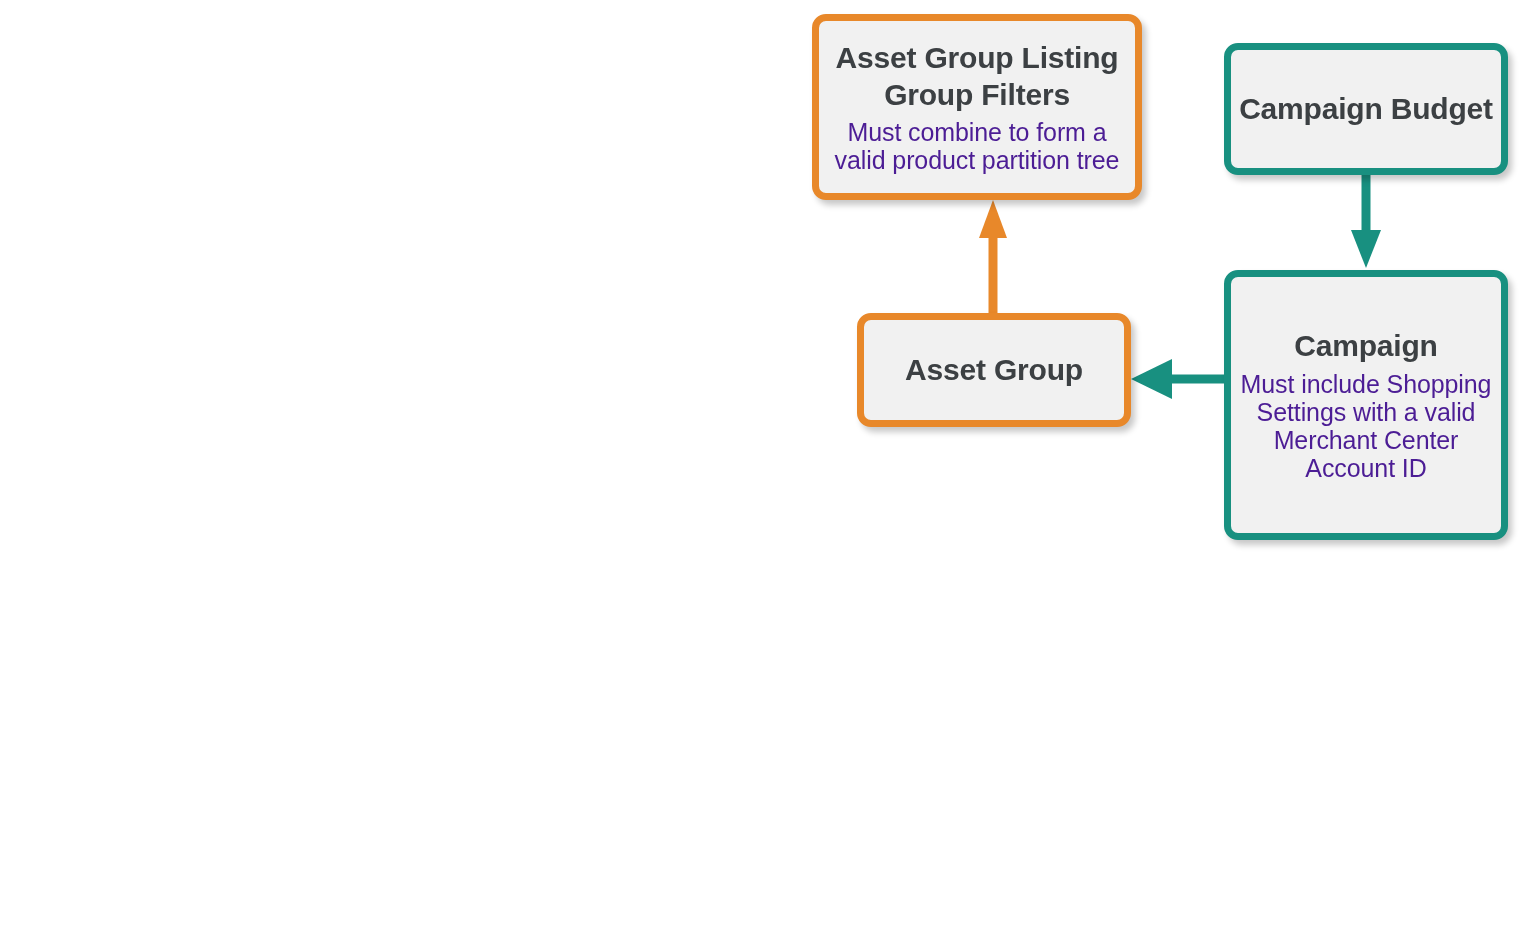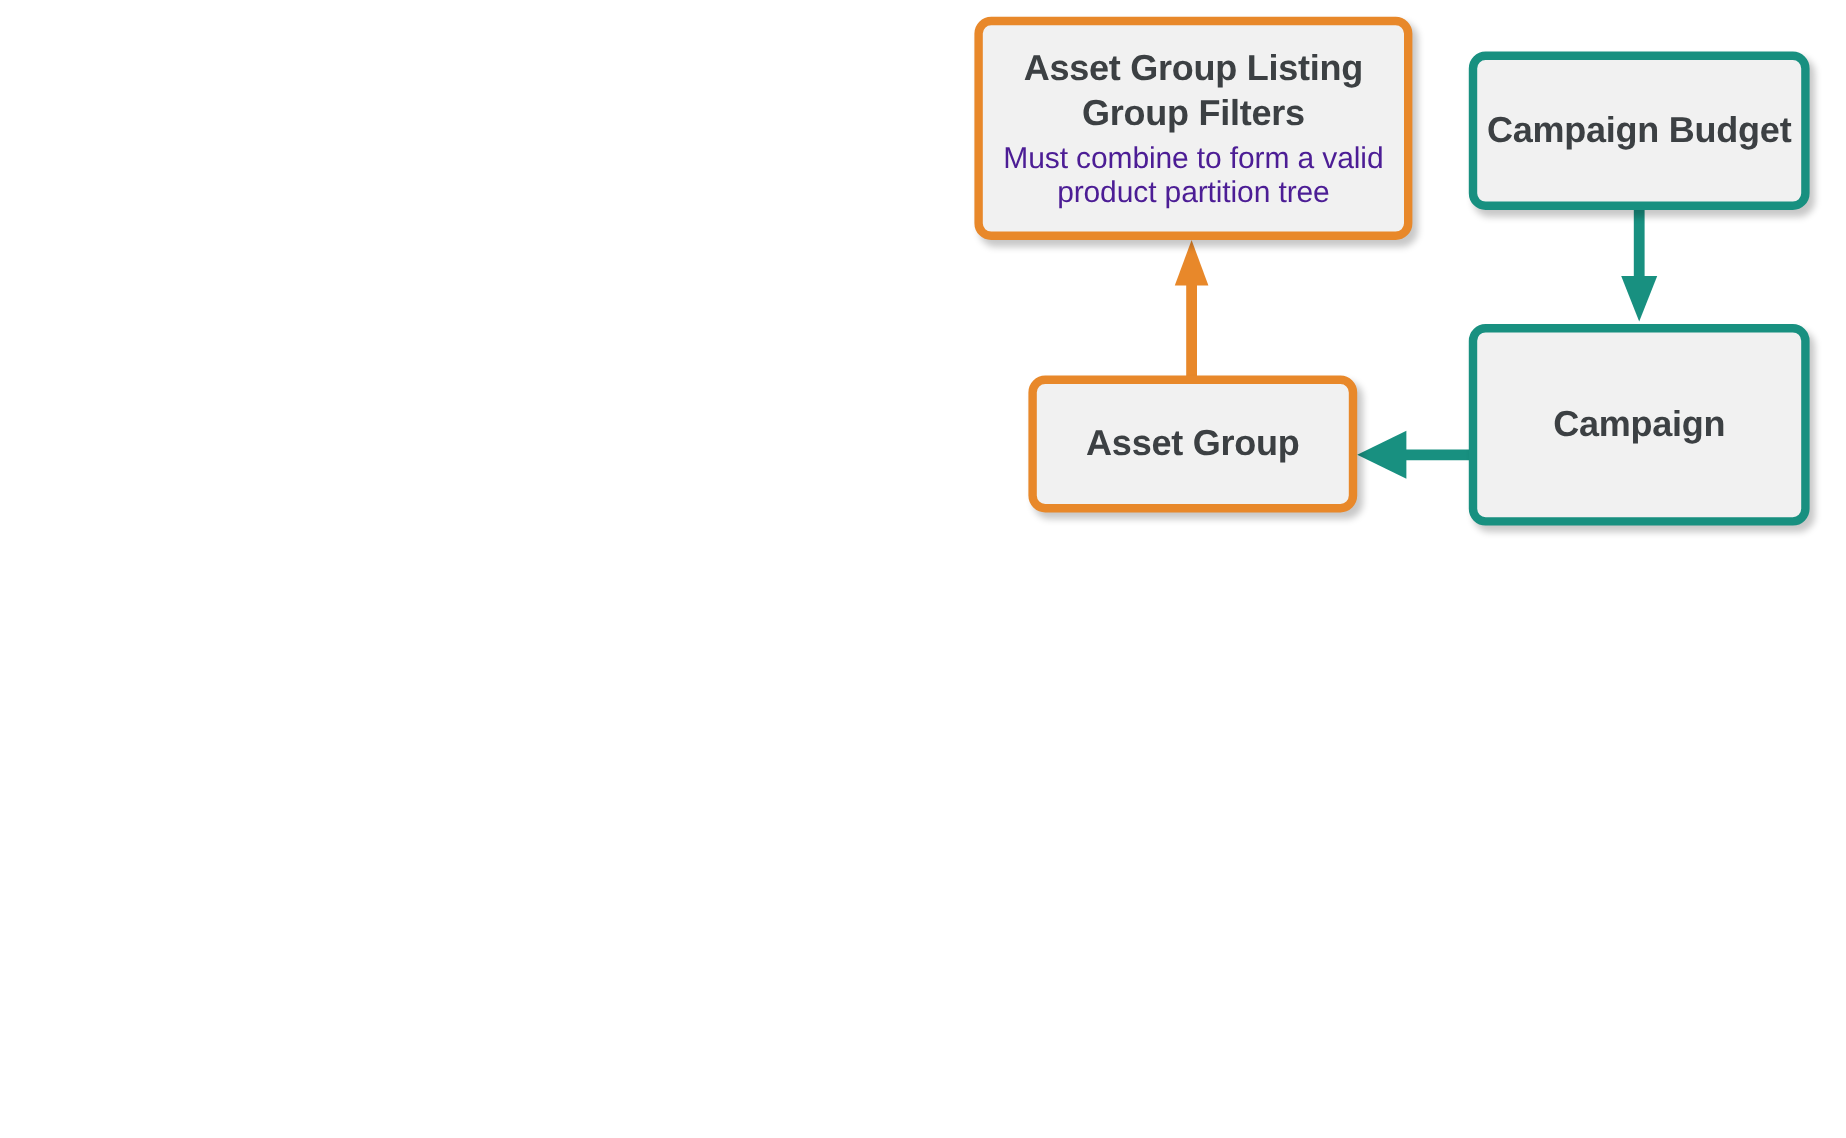--- a/index.html
+++ b/index.html
@@ -48,24 +48,24 @@
     font-size: 25px;
     line-height: 1.12;
     color: #4c1d95;
     margin-top: 5px;
     letter-spacing: -0.1px;
   }
   .node.orange { border-color: #e8882a; }
   .node.teal   { border-color: #189080; }
 
   
-  #node-listing-filters { left: 812px;  top: 14px;  width: 365px; height: 186px; }
+  #node-listing-filters { left: 812px;  top: 14px;  width: 330px; height: 186px; }
   #node-campaign-budget { left: 1224px; top: 43px;  width: 284px; height: 132px; }
   #node-asset-group     { left: 857px;  top: 313px; width: 274px; height: 114px; }
-  #node-campaign        { left: 1224px; top: 270px; width: 284px; height: 168px; }
+  #node-campaign        { left: 1224px; top: 270px; width: 284px; height: 270px; }
 
   #arrows {
     position: absolute;
     left: 0; top: 0;
     width: 1538px; height: 948px;
     z-index: 2;
     pointer-events: none;
   }
 
   #footnote {
@@ -110,16 +110,17 @@
   <div class="node teal" id="node-campaign-budget">
     <div class="title">Campaign Budget</div>
   </div>
 
   <div class="node orange" id="node-asset-group">
     <div class="title">Asset Group</div>
   </div>
 
   <div class="node teal" id="node-campaign">
     <div class="title">Campaign</div>
+    <div class="subtitle">Must include Shopping Settings with a valid Merchant Center Account ID</div>
   </div>
 
 
 </div>
 
 </body></html>

